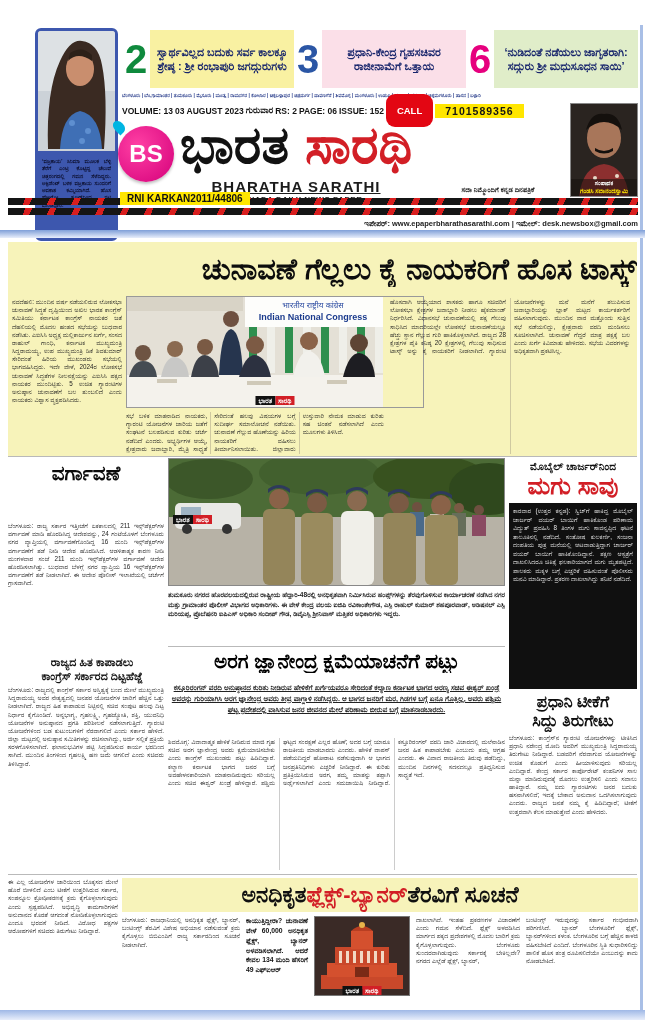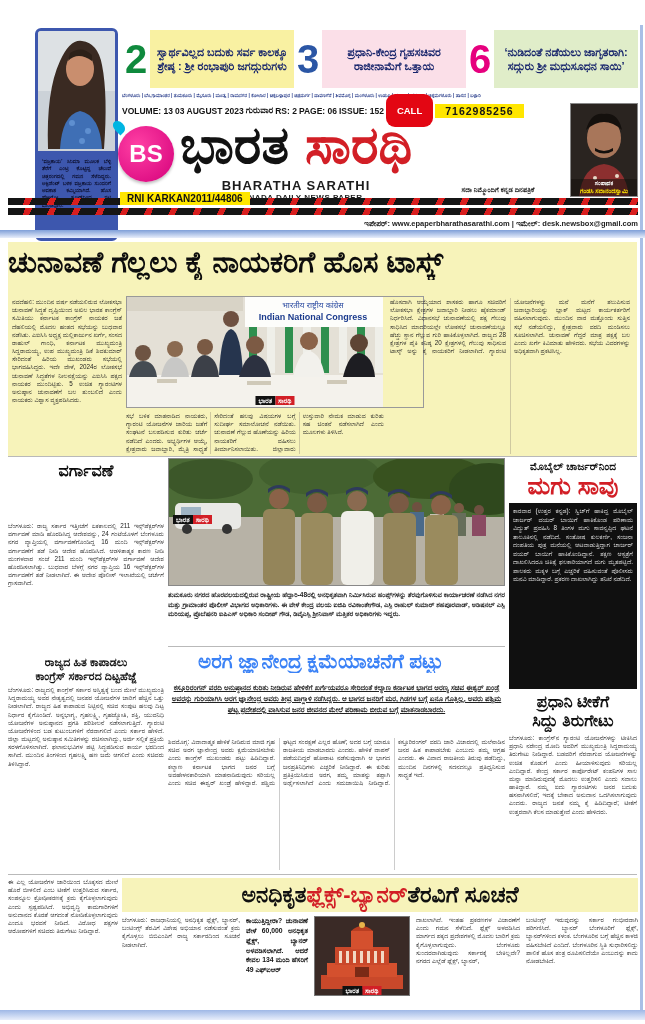--- a/index.html
+++ b/index.html
@@ -20,54 +20,54 @@
   .cities{left:122px;top:93px;width:516px;font-size:4.9px;color:#2b3f8c;white-space:nowrap;overflow:hidden;font-weight:bold;}
   .volume-bar{left:122px;top:102px;width:516px;height:17px;display:flex;align-items:center;gap:2px;font-size:8.5px;font-weight:800;color:#141414;}
   .call-pill{background:#e30613;color:#fff;border-radius:9px;padding:11px 11px;font-size:9.5px;font-weight:800;}
   .phone-chip{background:#ffe600;padding:1px 10px;font-size:10.5px;font-weight:800;letter-spacing:1px;}
   .logo-circle{left:118px;top:126px;width:56px;height:56px;border-radius:50%;background:radial-gradient(circle at 35% 35%,#ff3fa4,#d4007a);display:flex;align-items:center;justify-content:center;color:#fff;font-size:24px;font-weight:800;box-shadow:0 2px 3px rgba(0,0,0,.25);}
   .logo-drop{left:114px;top:120px;width:10px;height:14px;background:#00b5e2;border-radius:50% 50% 50% 0;transform:rotate(-45deg);}
   .mast-titles{left:180px;top:118px;display:flex;gap:16px;align-items:baseline;white-space:nowrap;}
   .title-black{font-size:52px;font-weight:800;color:#121212;line-height:1.05;}
   .title-red{font-size:52px;font-weight:800;color:#d21f26;line-height:1.05;}
   .eng-block{left:196px;top:178px;width:200px;text-align:center;color:#1c1c1c;}
-  .eng-title{font-size:13px;font-weight:800;letter-spacing:1px;}
+  .eng-title{font-size:15px;font-weight:800;letter-spacing:1px;text-decoration:underline;}
   .eng-sub{font-size:8px;font-weight:800;letter-spacing:.5px;}
   .tagline{left:428px;top:186px;width:140px;text-align:center;font-size:6.8px;font-weight:bold;color:#222;}
   .editor-box{left:570px;top:103px;width:68px;height:94px;overflow:hidden;border:1px solid #888;}
   .editor-caption{position:absolute;bottom:0;left:0;right:0;background:rgba(20,16,12,.55);text-align:center;line-height:1.2;padding:1px 0;}
   .editor-role{font-size:6px;color:#fff;font-weight:bold;}
   .editor-name{font-size:6.3px;color:#ffe600;font-weight:800;}
   .stripe{left:8px;width:630px;height:7px;background:repeating-linear-gradient(115deg,#151515 0 16px,#d81e1e 16px 22px);}
   .rni-chip{left:120px;top:192px;background:#ffe600;color:#111;font-weight:800;font-size:10px;padding:1px 7px;z-index:5;}
   .email-line{left:8px;top:219px;width:630px;text-align:right;font-size:7.5px;font-weight:bold;color:#222;}
   .blue-band{left:0;width:645px;height:8px;background:linear-gradient(#7f9fd8,#e8eefb);}
   
   .lead-block{left:8px;top:242px;width:629px;height:214px;background:#f7f3ba;}
-  .lead-headline{position:absolute;left:0;top:4px;width:100%;text-align:left;font-size:29px;font-weight:800;color:#0d0d0d;white-space:nowrap;overflow:hidden;}
+  .lead-headline{position:absolute;left:0;top:11px;width:100%;text-align:right;font-size:29px;font-weight:800;color:#0d0d0d;white-space:nowrap;overflow:hidden;}
   .lead-left{left:12px;top:298px;width:110px;height:154px;}
   .lead-photo{left:126px;top:296px;width:298px;height:112px;overflow:hidden;border:1px solid #999;}
   .lead-mid{left:126px;top:412px;width:258px;height:42px;column-count:3;column-gap:7px;column-rule:1px solid #cfc9a0;}
   .lead-right{left:390px;top:298px;width:240px;height:156px;column-count:2;column-gap:8px;column-rule:1px solid #cfc9a0;}
   
   .wm{display:inline-flex;font-size:6.5px;font-weight:800;line-height:1.4;}
   .wm .b{background:#111;color:#fff;padding:0 3px;}
   .wm .r{background:#d21f26;color:#fff;padding:0 3px;}
   
-  .tr-headline{left:8px;top:462px;width:156px;text-align:center;font-size:16px;font-weight:800;line-height:1.12;color:#0b0b0b;}
+  .tr-headline{left:8px;top:462px;width:156px;text-align:center;font-size:20px;font-weight:800;line-height:1.12;color:#0b0b0b;}
   .tr-body{left:8px;top:522px;width:156px;height:130px;}
-  .left-subhead{left:8px;top:656px;width:156px;text-align:center;font-size:11px;font-weight:800;line-height:1.25;color:#111;}
+  .left-subhead{left:14px;top:656px;width:156px;text-align:center;font-size:11px;font-weight:800;line-height:1.25;color:#111;}
   .left-body2{left:8px;top:686px;width:156px;height:186px;}
   .left-body3{left:8px;top:878px;width:110px;height:130px;}
   .police-photo{left:168px;top:458px;width:337px;height:128px;overflow:hidden;border:1px solid #888;}
   .baby-kicker{left:509px;top:460px;width:128px;text-align:center;font-size:10.5px;font-weight:800;color:#111;}
   .baby-headline{left:509px;top:472px;width:128px;text-align:center;font-size:24px;font-weight:900;color:#d21f26;}
   .baby-body{left:509px;top:503px;width:128px;height:186px;background:#101010;color:#e8e8e8;padding:4px;font-size:6.3px;line-height:1.35;text-align:justify;overflow:hidden;}
   .photo-caption{left:168px;top:590px;width:337px;height:54px;font-size:6.6px;font-weight:bold;line-height:1.45;}
-  .araga-headline{left:152px;top:650px;width:337px;text-align:center;font-size:20px;font-weight:800;color:#3b82f6;white-space:nowrap;overflow:hidden;}
+  .araga-headline{left:168px;top:650px;width:337px;text-align:center;font-size:20px;font-weight:800;color:#000000;white-space:nowrap;overflow:hidden;}
   .araga-intro{left:168px;top:682px;width:337px;height:52px;text-align:center;font-size:7.2px;font-weight:bold;line-height:1.55;color:#222;text-decoration:underline;overflow:hidden;}
   .araga-body{left:168px;top:738px;width:337px;height:132px;column-count:3;column-gap:8px;column-rule:1px solid #ccc;}
   .siddu-headline{left:509px;top:692px;width:128px;text-align:center;font-size:16px;font-weight:800;line-height:1.2;color:#0d0d0d;}
   .siddu-body{left:509px;top:734px;width:128px;height:138px;}
   
   .flex-headbox{left:122px;top:878px;width:516px;height:34px;background:#f7f3ba;display:flex;align-items:center;justify-content:center;font-size:22px;font-weight:900;white-space:nowrap;overflow:hidden;}
   .flex-headbox .red{color:#d21f26;}
   .flex-headbox .blk{color:#101010;}
   .flex-row{left:122px;top:916px;width:516px;height:92px;display:grid;grid-template-columns:118px 62px 96px 104px 112px;gap:6px;}
   .flex-stat{font-size:6.8px;font-weight:800;line-height:1.45;text-align:justify;color:#111;}
@@ -114,21 +114,21 @@
 
   <div class="abs cities">ಬೆಂಗಳೂರು | ಬೆಂ.ಗ್ರಾಮಾಂತರ | ತುಮಕೂರು | ಮೈಸೂರು | ಮಂಡ್ಯ | ರಾಮನಗರ | ಕೋಲಾರ | ಚಿಕ್ಕಬಳ್ಳಾಪುರ | ಚಿತ್ರದುರ್ಗ | ದಾವಣಗೆರೆ | ಶಿವಮೊಗ್ಗ | ಮಂಗಳೂರು | ಉಡುಪಿ | ಹುಬ್ಬಳ್ಳಿ | ಬೆಳಗಾವಿ | ಚಿಕ್ಕಮಗಳೂರು | ಹಾಸನ | ಬಳ್ಳಾರಿ</div>
   <div class="abs volume-bar">
     <span>VOLUME: 13</span>
     <span>03  AUGUST  2023</span>
     <span>ಗುರುವಾರ</span>
     <span>RS: 2</span>
     <span>PAGE: 06</span>
     <span>ISSUE: 152</span>
     <span class="call-pill">CALL</span>
-    <span class="phone-chip">7162985256</span>
+    <span class="phone-chip">7101589356</span>
   </div>
 
   <div class="abs logo-drop"></div>
   <div class="abs logo-circle">BS</div>
   <div class="abs mast-titles">
     <span class="title-black">ಭಾರತ</span>
     <span class="title-red">ಸಾರಥಿ</span>
   </div>
   <div class="abs eng-block">
     <div class="eng-title">BHARATHA SARATHI</div>

